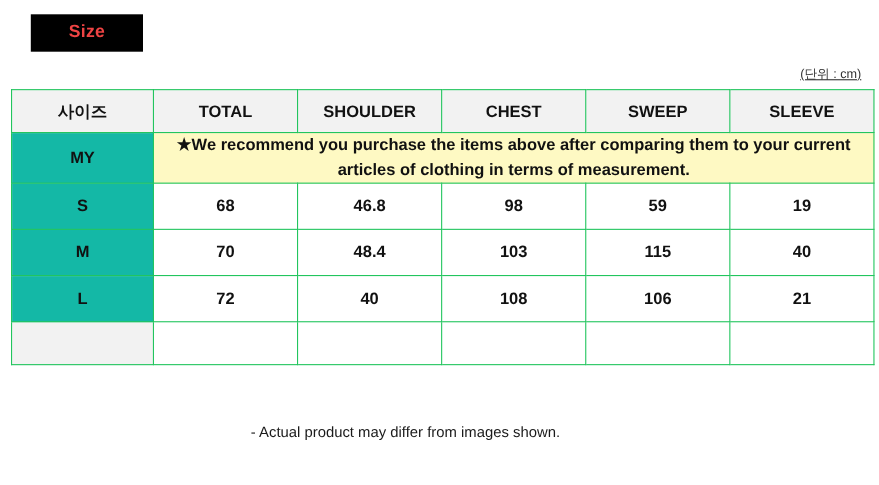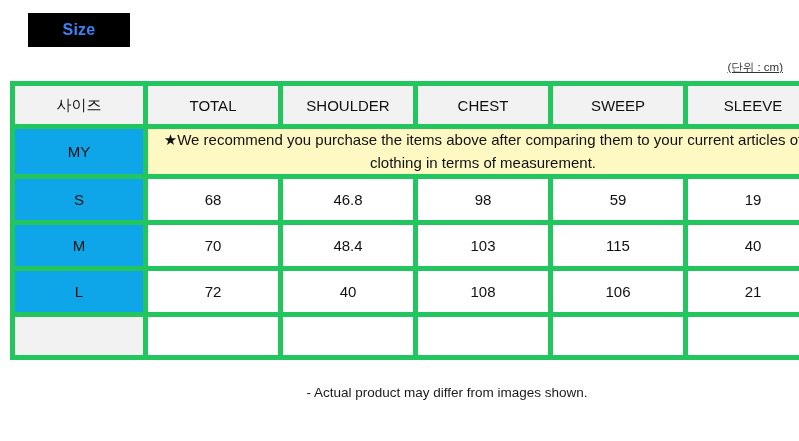--- a/index.html
+++ b/index.html
@@ -23,21 +23,21 @@
   }
 
   
   .title-badge {
     position: absolute;
     left: 28px;
     top: 13px;
     width: 102px;
     height: 34px;
     background: #000000;
-    color: #3b82f6;
+    color: #ef4444;
     font-size: 16px;
     font-weight: bold;
     display: flex;
     align-items: center;
     justify-content: center;
     letter-spacing: 0.2px;
   }
 
   
   .unit-note {
@@ -52,36 +52,36 @@
   
   .size-table {
     position: absolute;
     left: 10px;
     top: 81px;
     width: 780px;
     border-collapse: collapse;
     table-layout: fixed;
   }
   .size-table td, .size-table th {
-    border: 5px solid #22c55e;
+    border: 1px solid #22c55e;
     text-align: center;
     font-size: 15px;
-    font-weight: normal;
+    font-weight: bold;
     color: #111111;
     padding: 0;
     height: 41px;
     vertical-align: middle;
   }
   .size-table thead th {
     background: #f2f2f2;
     height: 38px;
     font-size: 15px;
   }
   .col-label {
-    background: #0ea5e9;
+    background: #14b8a6;
     width: 128px;
   }
   .col-data { width: 130px; }
 
   .note-cell {
     text-align: left;
     padding: 6px 10px 6px 14px;
     font-size: 12.5px;
     line-height: 1.5;
     color: #1a1a1a;
@@ -96,21 +96,20 @@
   .disclaimers {
     position: absolute;
     left: 0;
     top: 381px;
     width: 666px;
     box-sizing: border-box;
     padding-left: 228px;
     font-size: 13.5px;
     color: #1a1a1a;
     line-height: 1.75;
-    text-align: center;
   }
   .disclaimers div { white-space: nowrap; }
 </style>
 </head>
 <body>
 
 <div class="page">
 
   <div class="title-badge">Size</div>
 

